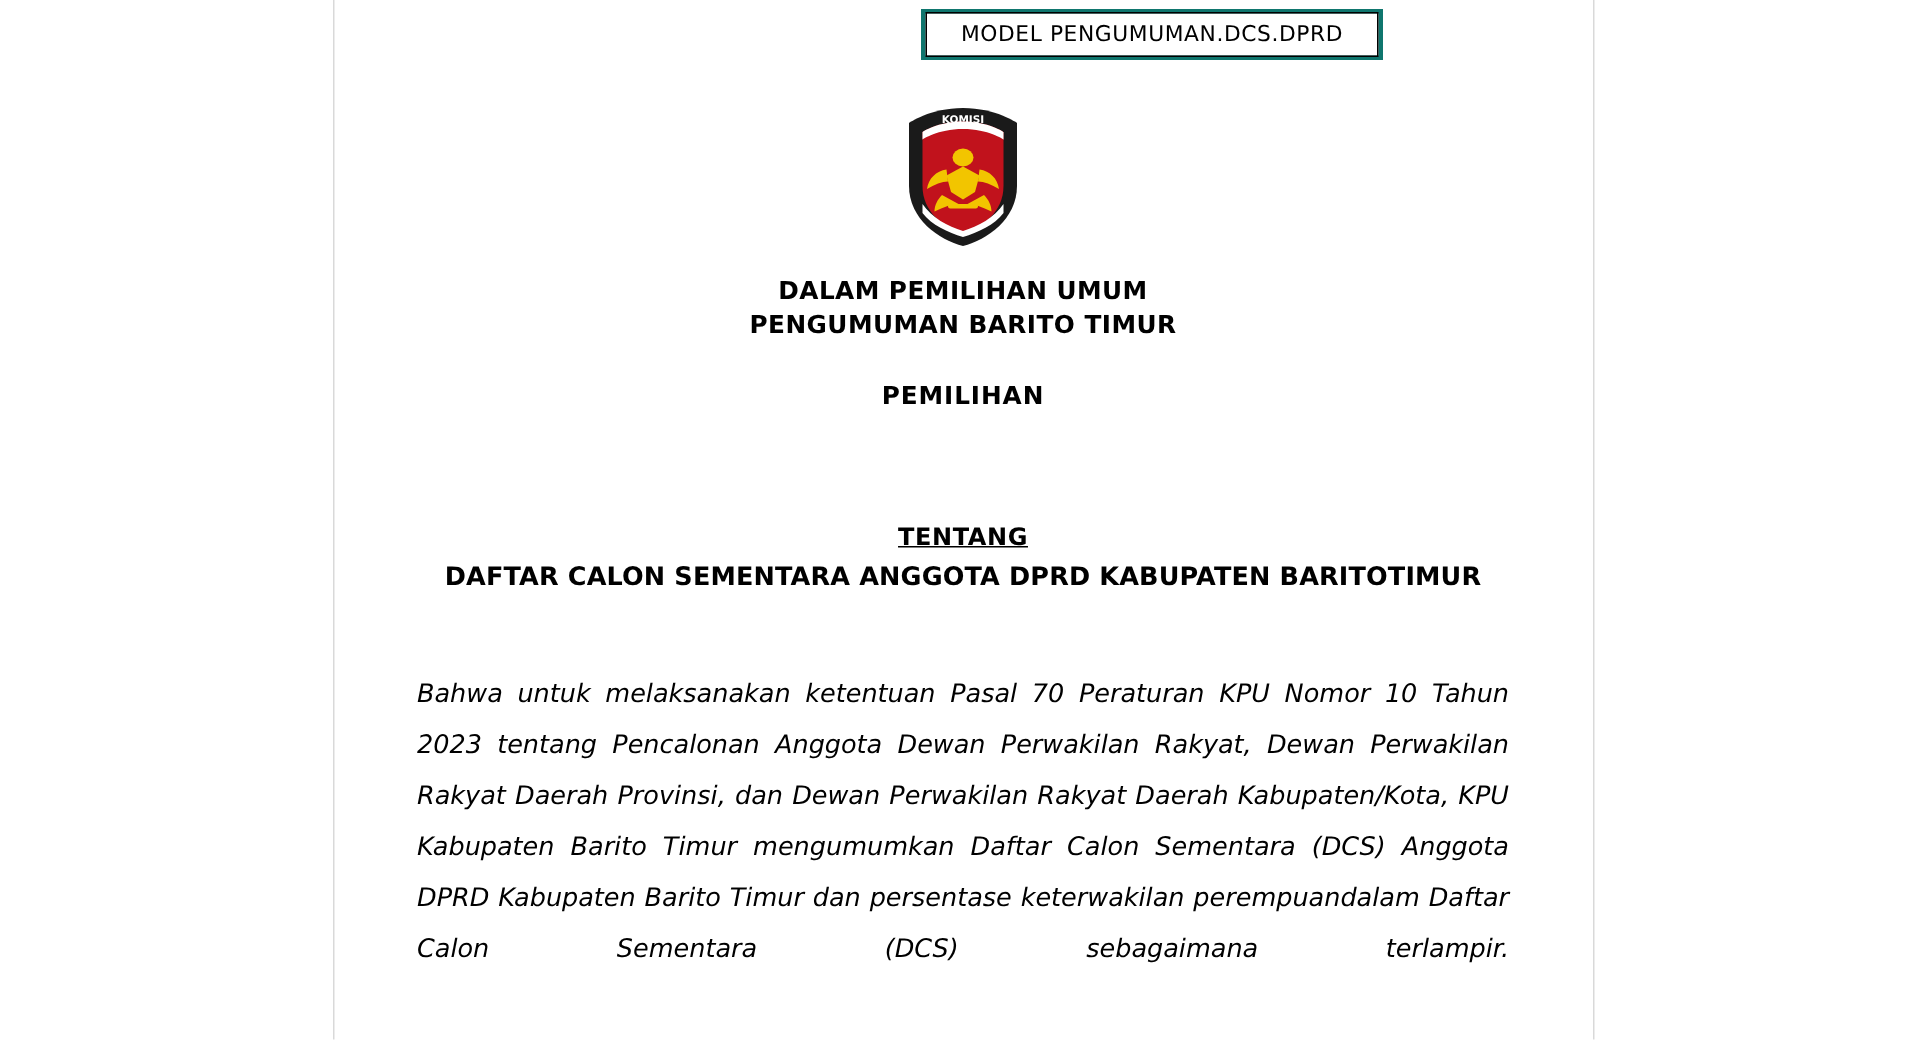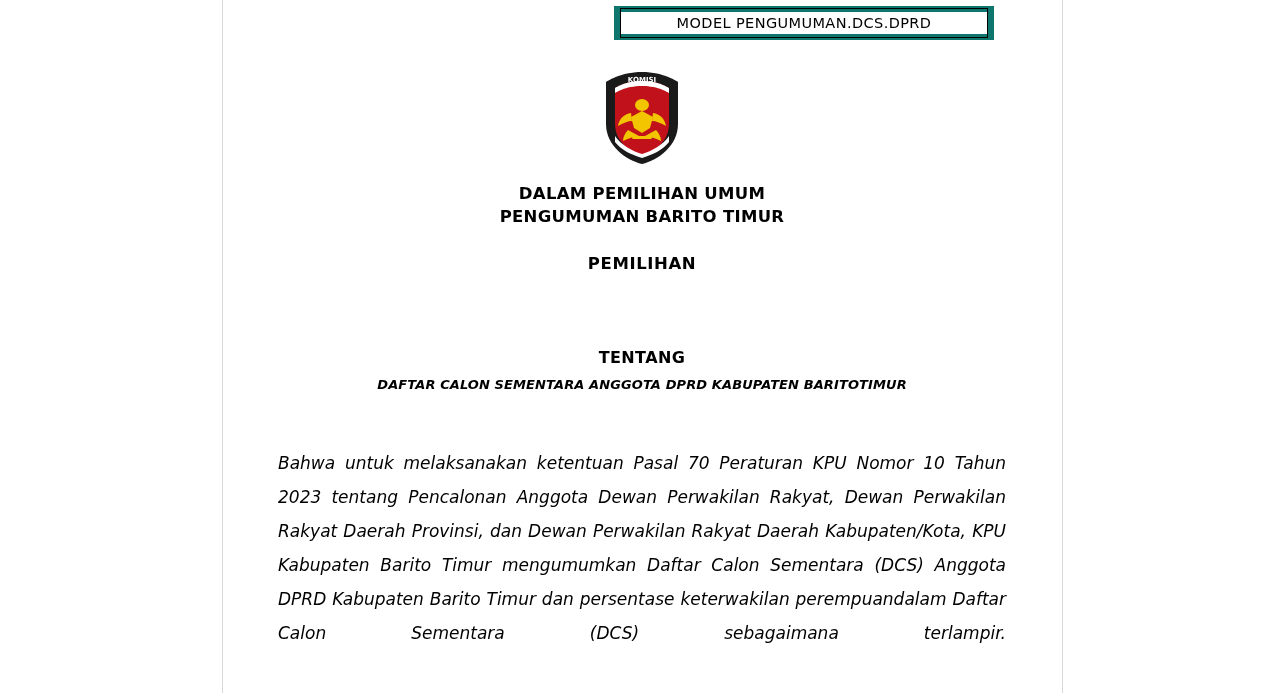--- a/index.html
+++ b/index.html
@@ -40,23 +40,23 @@
     top: 0;
     width: 840px;
     height: 693px;
   }
 
   
   .model-box {
     position: absolute;
     left: 392px;
     top: 6px;
-    width: 380px;
+    width: 308px;
     height: 34px;
-    border: 6px solid #0f766e;
+    border: 3px solid #0f766e;
     box-sizing: border-box;
     display: flex;
     align-items: center;
     justify-content: center;
   }
   .model-box-inner {
     border: 1px solid #000000;
     width: 374px;
     height: 28px;
     display: flex;
@@ -107,28 +107,28 @@
     top: 287px;
     font-size: 16px;
     font-weight: 600;
     letter-spacing: 0.2px;
   }
   .tentang {
     top: 348px;
     font-size: 16px;
     font-weight: 600;
     letter-spacing: 0.4px;
+    text-decoration: underline;
   }
   .judul {
     top: 372px;
-    font-size: 13px;
+    font-size: 17px;
     line-height: 26px;
     font-weight: 700;
     letter-spacing: 0.1px;
-    font-style: italic;
   }
 
   .body-par {
     position: absolute;
     left: 56px;
     top: 446px;
     width: 728px;
     font-size: 17px;
     line-height: 34px;
     text-align: justify;

